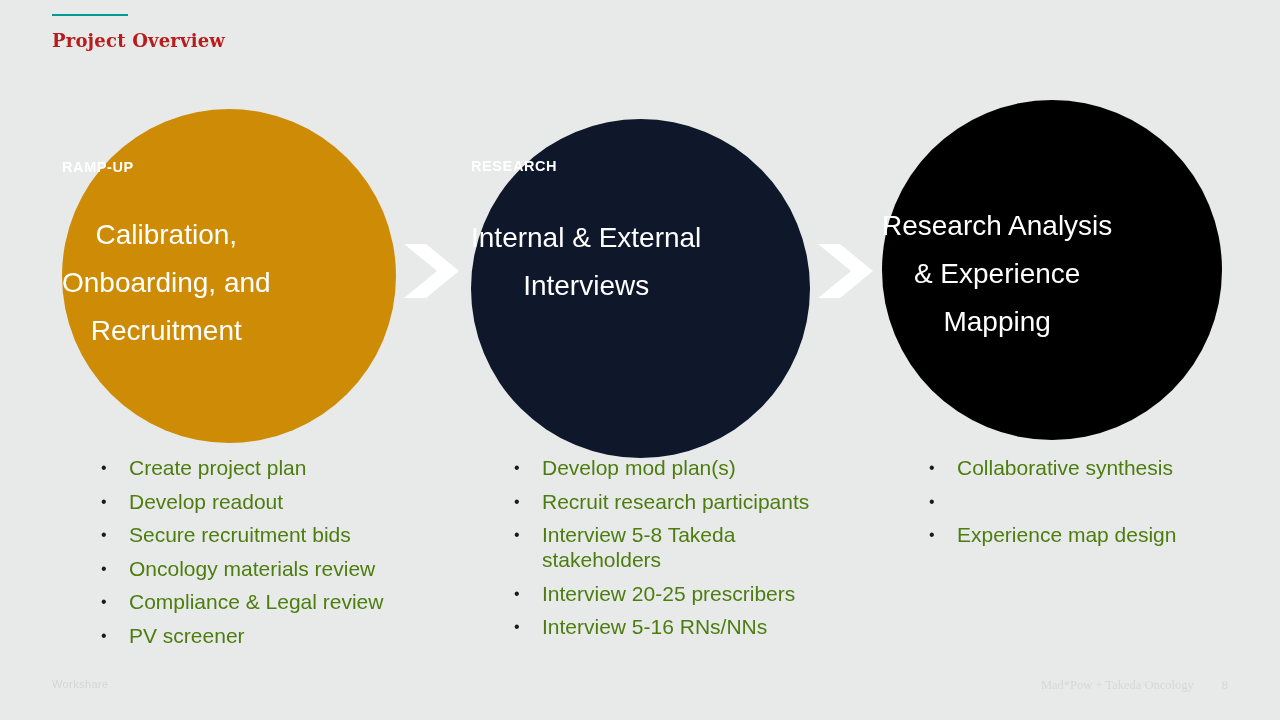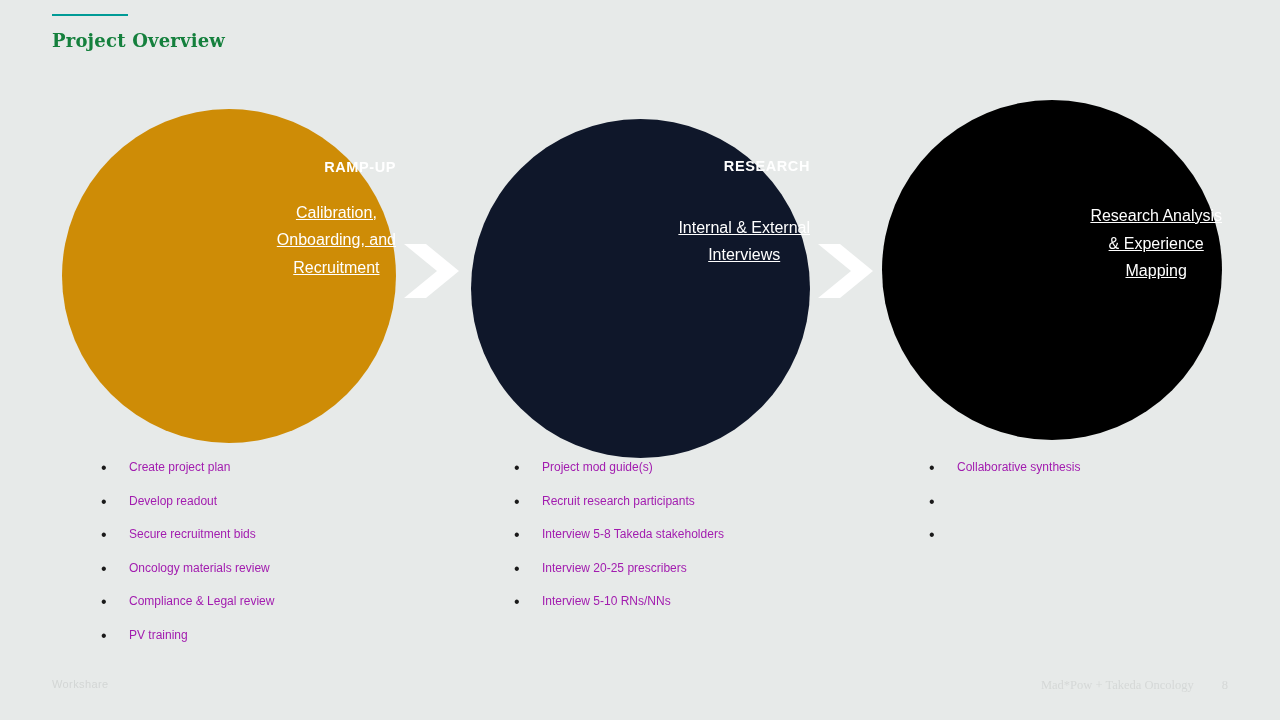--- a/index.html
+++ b/index.html
@@ -25,71 +25,71 @@
   #title-rule {
     width: 76px;
     height: 2px;
     background: #009b96;
     margin-bottom: 14px;
   }
   #page-title {
     font-family: "DejaVu Serif", serif;
     font-size: 18px;
     font-weight: bold;
-    color: #15803d;
+    color: #b91c1c;
     letter-spacing: 0.2px;
     white-space: nowrap;
   }
 
   
   .stage-circle {
     position: absolute;
     border-radius: 50%;
     display: flex;
     flex-direction: column;
-    align-items: flex-end;
+    align-items: flex-start;
     justify-content: flex-start;
     box-sizing: border-box;
     text-align: center;
+    gap: 12px;
   }
   .stage-kicker {
     font-size: 14.5px;
     font-weight: bold;
     color: #ffffff;
     letter-spacing: 0.6px;
     line-height: 1;
   }
   .stage-heading {
-    font-size: 16px;
+    font-size: 28px;
     font-weight: 400;
     color: #ffffff;
     line-height: 1.72;
     white-space: pre-line;
-    text-decoration: underline;
   }
 
   #stage-circle-1 {
     left: 62px;
     top: 109px;
     width: 334px;
     height: 334px;
     background: #ce8c06;
     padding-top: 51px;
   }
   #stage-circle-1 .stage-heading { margin-top: 24px; }
 
   #stage-circle-2 {
     left: 471px;
     top: 119px;
     width: 339px;
     height: 339px;
     background: #009b96;
     padding-top: 40px;
   }
-  #stage-circle-2 .stage-heading { margin-top: 40px; }
+  #stage-circle-2 .stage-heading { margin-top: 28px; }
 
   #stage-circle-3 {
     left: 882px;
     top: 100px;
     width: 340px;
     height: 340px;
     background: #34707f;
     padding-top: 102px;
   }
 
@@ -117,23 +117,23 @@
     margin-bottom: 8.5px;
   }
   .bullet-dot {
     width: 28px;
     flex: 0 0 28px;
     font-size: 16px;
     line-height: 25px;
     color: #1a1a1a;
   }
   .bullet-text {
-    font-size: 12px;
+    font-size: 21px;
     line-height: 25px;
-    color: #a21caf;
+    color: #4d7c0f;
     flex: 1 1 auto;
   }
 
   
   #footer-left {
     position: absolute;
     left: 52px;
     top: 678px;
     font-size: 11px;
     color: #d3d6d5;
@@ -208,55 +208,56 @@
     <div class="bullet-item">
       <span class="bullet-dot">•</span>
       <span class="bullet-text">Oncology materials review</span>
     </div>
     <div class="bullet-item">
       <span class="bullet-dot">•</span>
       <span class="bullet-text">Compliance &amp; Legal review</span>
     </div>
     <div class="bullet-item">
       <span class="bullet-dot">•</span>
-      <span class="bullet-text">PV training</span>
+      <span class="bullet-text">PV screener</span>
     </div>
   </div>
 <div id="bullet-column-2" class="bullet-column">
     <div class="bullet-item">
       <span class="bullet-dot">•</span>
-      <span class="bullet-text">Project mod guide(s)</span>
+      <span class="bullet-text">Develop mod plan(s)</span>
     </div>
     <div class="bullet-item">
       <span class="bullet-dot">•</span>
       <span class="bullet-text">Recruit research participants</span>
     </div>
     <div class="bullet-item">
       <span class="bullet-dot">•</span>
       <span class="bullet-text">Interview 5-8 Takeda stakeholders</span>
     </div>
     <div class="bullet-item">
       <span class="bullet-dot">•</span>
       <span class="bullet-text">Interview 20-25 prescribers</span>
     </div>
     <div class="bullet-item">
       <span class="bullet-dot">•</span>
-      <span class="bullet-text">Interview 5-10 RNs/NNs</span>
+      <span class="bullet-text">Interview 5-16 RNs/NNs</span>
     </div>
   </div>
 <div id="bullet-column-3" class="bullet-column">
     <div class="bullet-item">
       <span class="bullet-dot">•</span>
       <span class="bullet-text">Collaborative synthesis</span>
     </div>
     <div class="bullet-item">
       <span class="bullet-dot">•</span>
     </div>
     <div class="bullet-item">
       <span class="bullet-dot">•</span>
+      <span class="bullet-text">Experience map design</span>
     </div>
   </div>
 
 <div id="footer-left">Workshare</div>
 <div id="footer-right">
   <span id="footer-brand">Mad*Pow  +  Takeda Oncology</span>
   <span id="footer-page-number">8</span>
 </div>
 
 </body></html>

